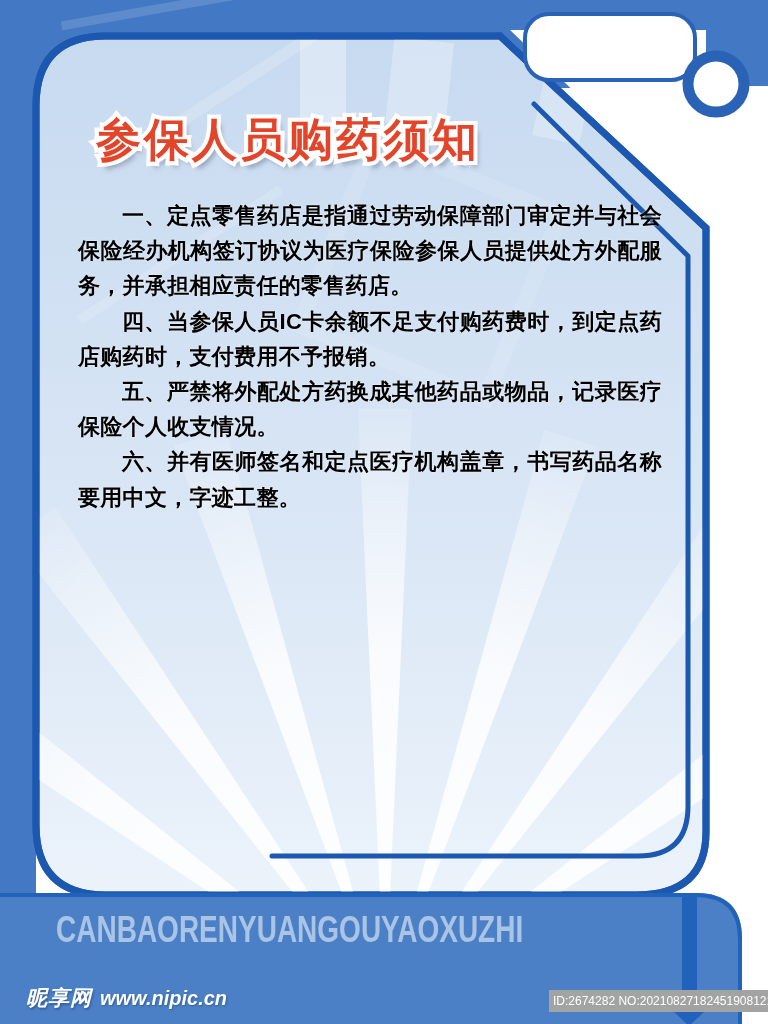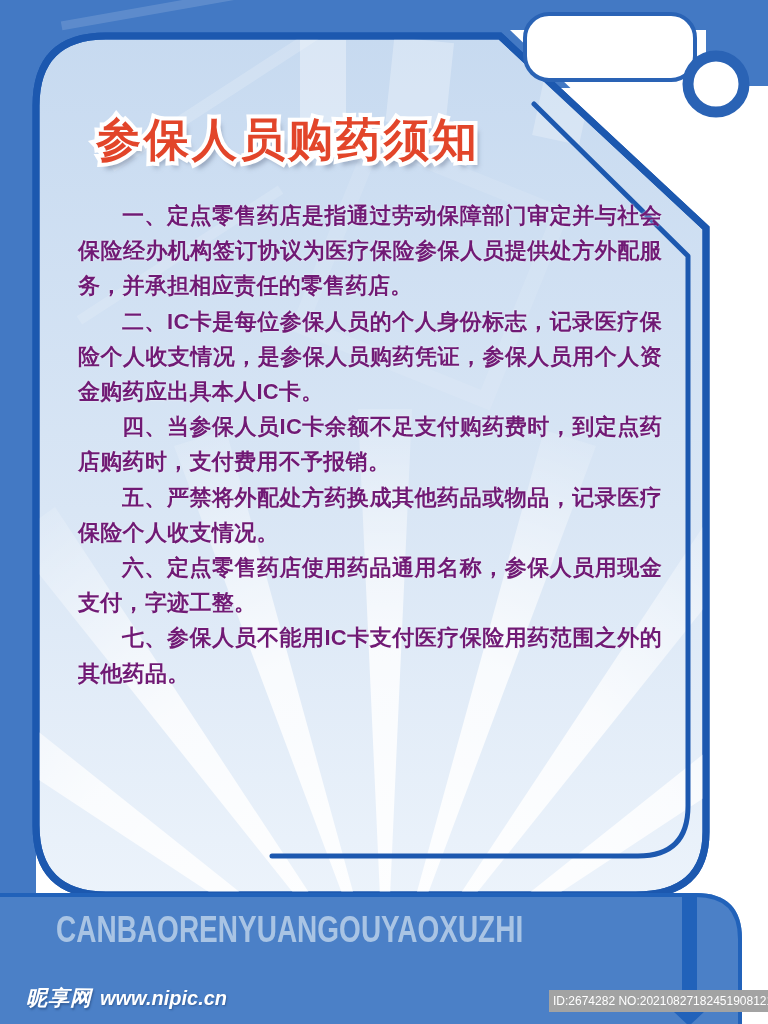--- a/index.html
+++ b/index.html
@@ -19,21 +19,21 @@
   }
   .title-stroke{
     -webkit-text-stroke:8px #ffffff;color:#fff;
     text-shadow:4px 6px 5px rgba(105,118,145,.65);
   }
   .title-fill{color:#e2452a;}
 
   
   #notice-body{
     left:78px;top:198px;width:584px;
-    font-size:22px;line-height:35.2px;font-weight:700;color:#701a75;
+    font-size:22px;line-height:35.2px;font-weight:700;color:#000000;
     text-align:justify;letter-spacing:.3px;
     text-shadow:0 0 2px rgba(255,255,255,.8);
   }
   #notice-body p{margin:0;text-indent:2em;}
 
   
   #footer-pinyin{
     left:56px;top:908px;white-space:nowrap;
     font-size:35px;font-weight:700;color:#a9c4e4;letter-spacing:0px;
     transform:scaleX(.8) scaleY(1.05);transform-origin:left top;
@@ -133,25 +133,23 @@
     <circle cx="716" cy="84" r="28" fill="#ffffff" stroke="#2a63b5" stroke-width="11"></circle>
   </svg>
 
   <div class="txt" id="title-wrap">
     <span class="title-layer title-stroke">参保人员购药须知</span>
     <span class="title-layer title-fill">参保人员购药须知</span>
   </div>
 
   <div class="txt" id="notice-body">
     <p>一、定点零售药店是指通过劳动保障部门审定并与社会保险经办机构签订协议为医疗保险参保人员提供处方外配服务，并承担相应责任的零售药店。</p>
-    <p>二、IC卡是每位参保人员的个人身份标志，记录医疗保险个人收支情况，是参保人员购药凭证，参保人员用个人资金购药应出具本人IC卡。</p>
     <p>四、当参保人员IC卡余额不足支付购药费时，到定点药店购药时，支付费用不予报销。</p>
     <p>五、严禁将外配处方药换成其他药品或物品，记录医疗保险个人收支情况。</p>
-    <p>六、定点零售药店使用药品通用名称，参保人员用现金支付，字迹工整。</p>
-    <p>七、参保人员不能用IC卡支付医疗保险用药范围之外的其他药品。</p>
+    <p>六、并有医师签名和定点医疗机构盖章，书写药品名称要用中文，字迹工整。</p>
   </div>
 
   <div class="txt" id="footer-pinyin">CANBAORENYUANGOUYAOXUZHI</div>
 
   <div class="txt" id="site-mark">
     <span id="site-name">昵享网</span><span id="site-url">www.nipic.cn</span>
   </div>
 
   <div class="txt" id="id-badge">
     <span>ID:2674282 NO:20210827182451908121</span>

